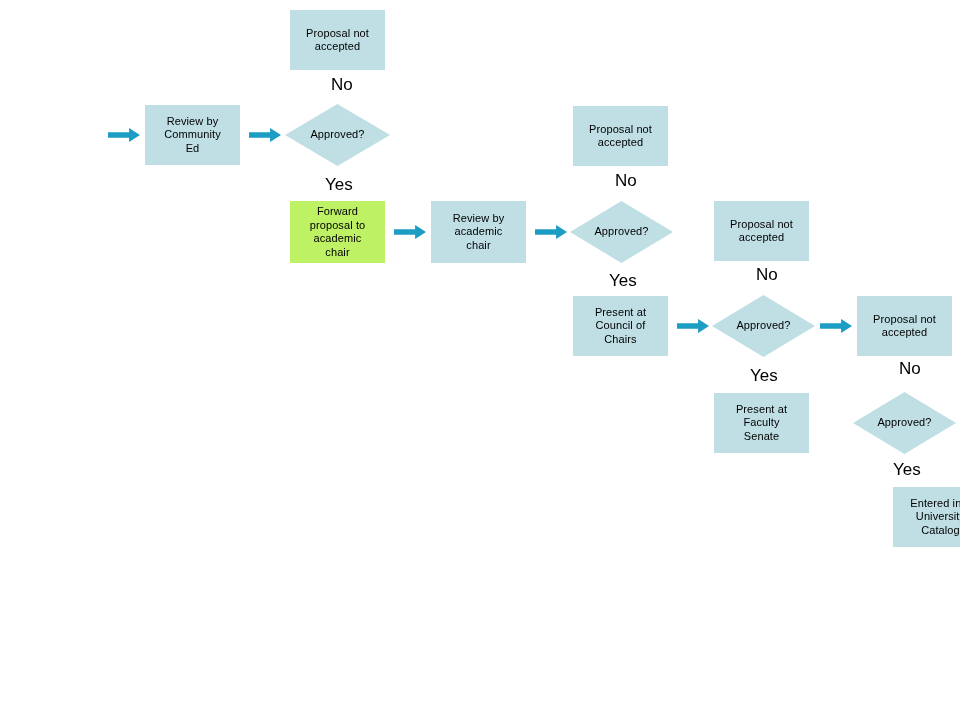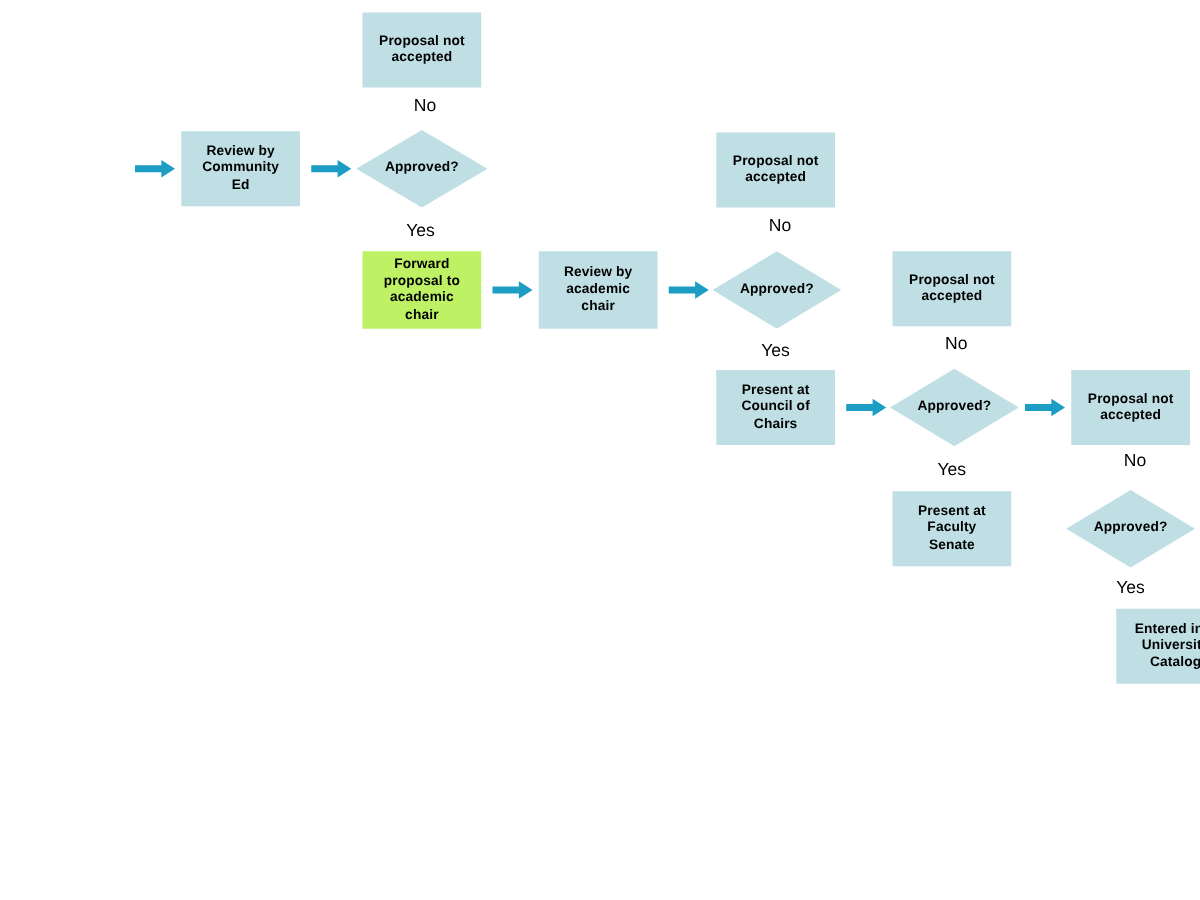--- a/index.html
+++ b/index.html
@@ -31,42 +31,41 @@
     letter-spacing: 0.1px;
   }
   .node.process {
     background: #bfdfe4;
   }
   .node .label {
     display: block;
     width: 100%;
     padding: 0 4px;
     box-sizing: border-box;
-    font-weight: bold;
   }
   .node.decision {
     background: transparent;
   }
   .node.decision .diamond-bg {
     position: absolute;
     left: 0;
     top: 0;
     width: 100%;
     height: 100%;
     background: #bfdfe4;
     -webkit-clip-path: polygon(50% 0%, 100% 50%, 50% 100%, 0% 50%);
     clip-path: polygon(50% 0%, 100% 50%, 50% 100%, 0% 50%);
   }
   .node.decision .label {
     position: relative;
     z-index: 2;
   }
   .edge-label {
     position: absolute;
-    font-size: 14px;
+    font-size: 17px;
     line-height: 13px;
     color: #000000;
     text-align: center;
     white-space: nowrap;
   }
   .arrow {
     position: absolute;
     display: block;
   }
   .arrow svg {

